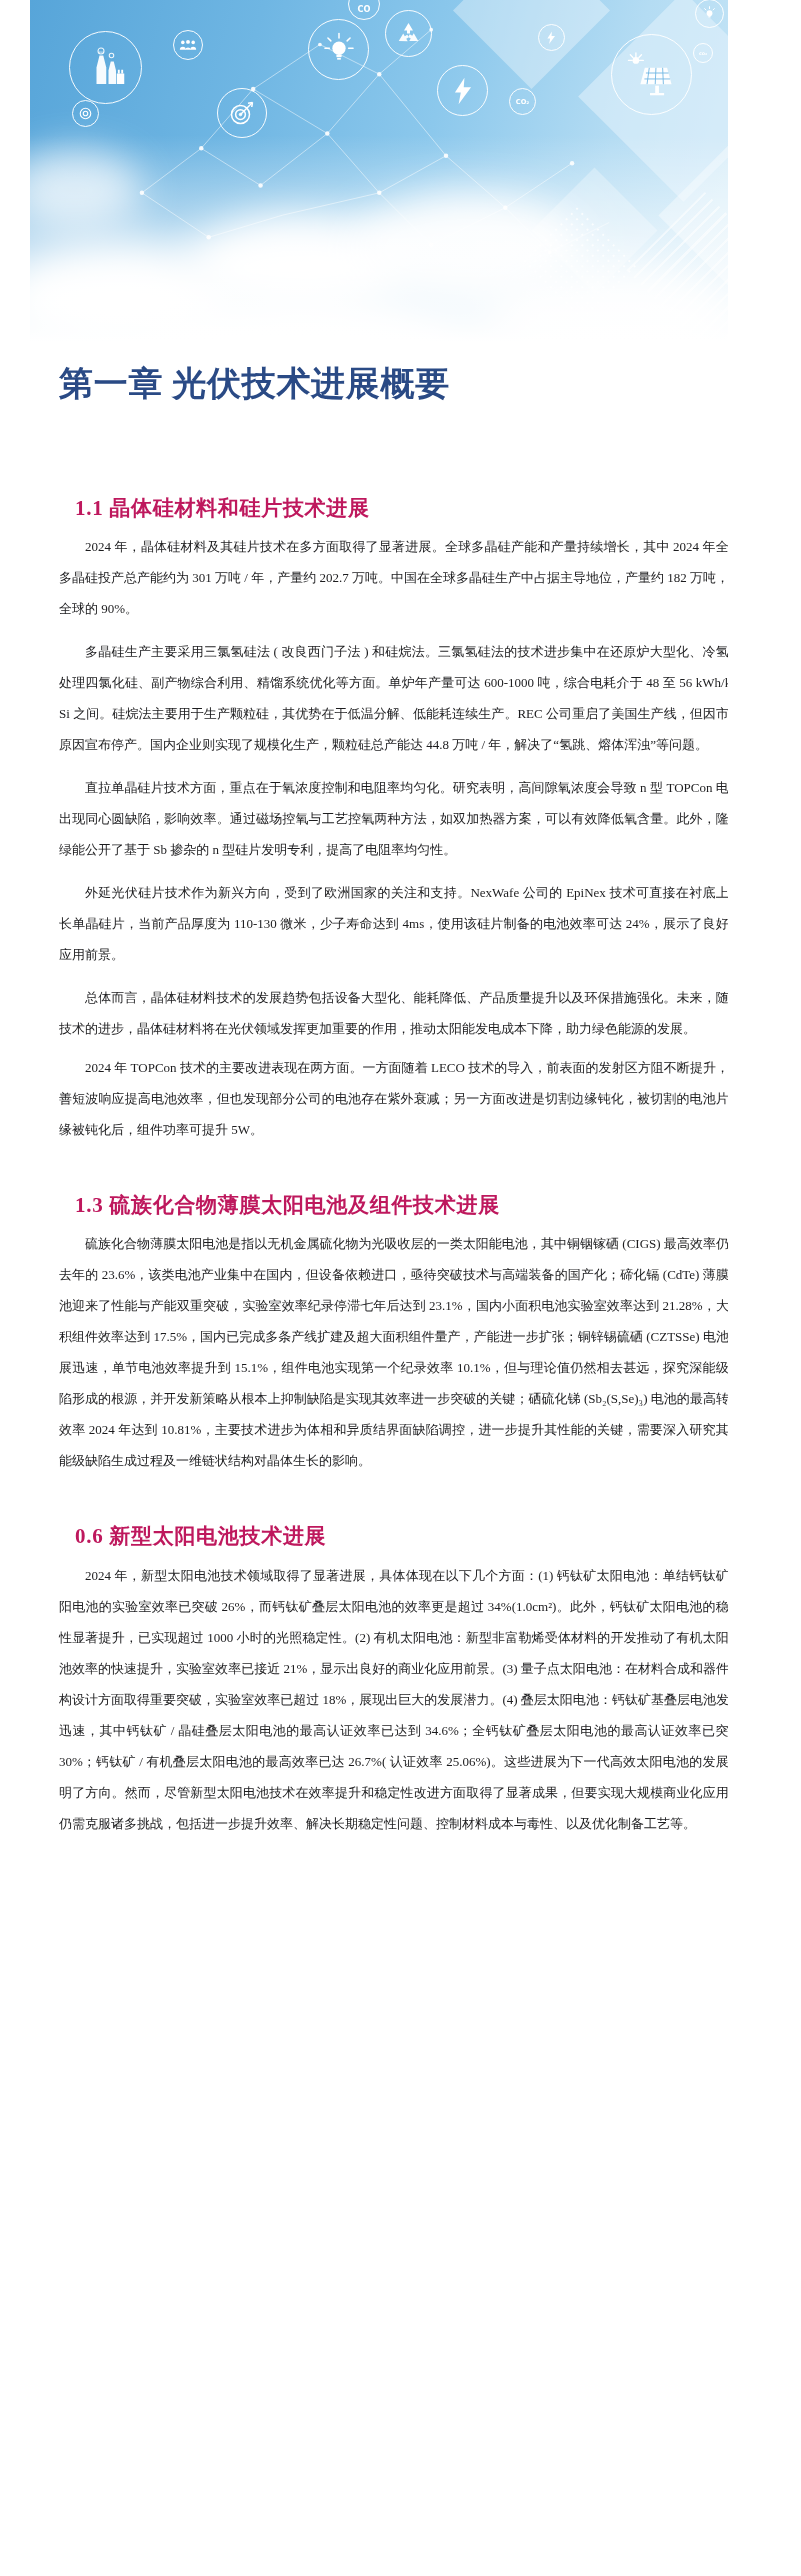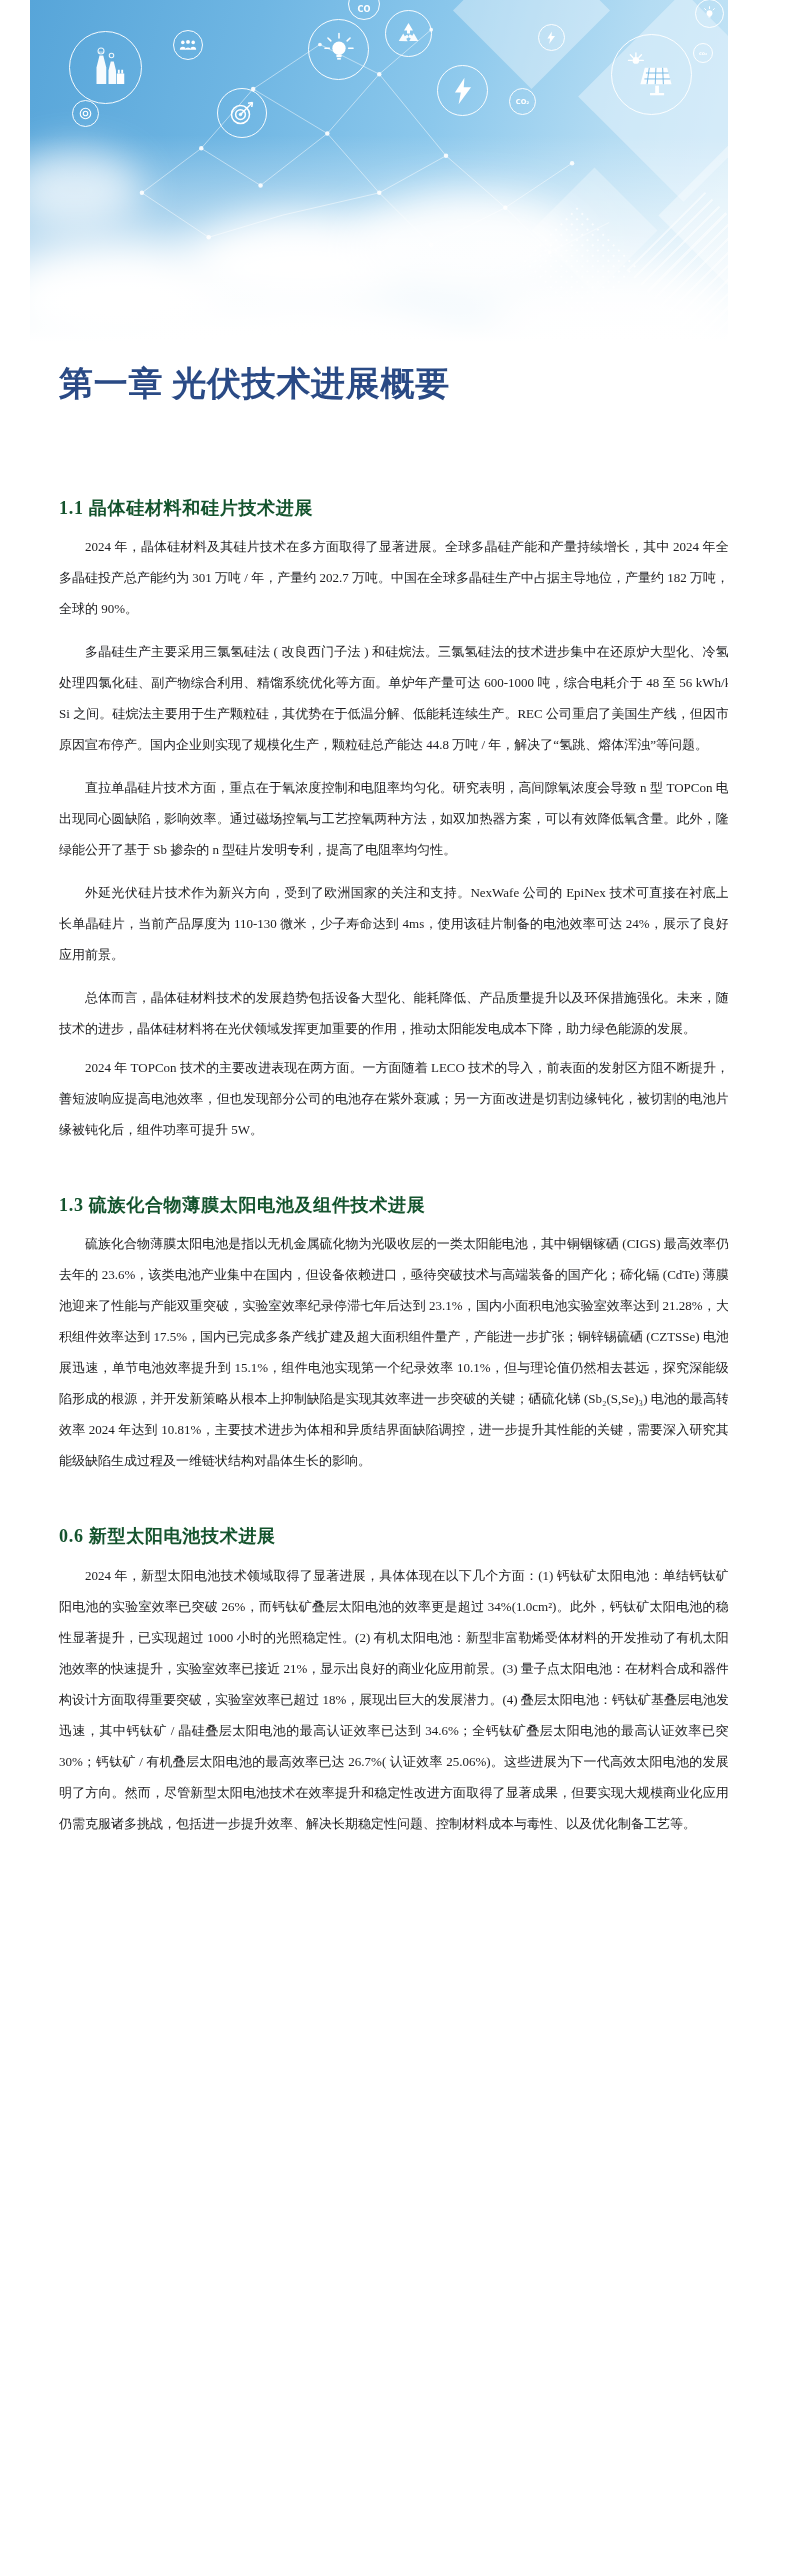--- a/index.html
+++ b/index.html
@@ -27,21 +27,21 @@
   .c5{left:460px;top:267px;width:245px;height:104px;opacity:.9;}
   .c6{left:-22px;top:149px;width:134px;height:82px;opacity:.7;}
   .plexus{position:absolute;left:0;top:0;z-index:3;}
   .icirc{position:absolute;border:1.5px solid rgba(255,255,255,.95);border-radius:50%;z-index:4;
          display:flex;align-items:center;justify-content:center;color:#ffffff;}
   .badge{font-family:"DejaVu Sans","Liberation Sans",sans-serif;font-weight:bold;color:#fff;}
 
   
   .chapter-title{margin:6px 0 0 59px;color:#2a4a85;font-size:34px;line-height:43px;font-weight:bold;letter-spacing:0.7px;}
   .section{margin:0 59px;width:683px;}
-  .section h2{color:#14532d;font-size:18px;line-height:31px;font-weight:bold;margin:45px 0 0 0;letter-spacing:0.7px;}
+  .section h2{color:#be185d;font-size:21px;line-height:31px;font-weight:bold;margin:45px 0 0 16px;letter-spacing:0.7px;}
   .section h2.first{margin-top:88px;}
   .section p{margin:7.4px 0 0 0;color:#1c1c1e;font-size:13px;line-height:31px;
              text-align:justify;text-justify:inter-ideograph;text-indent:2em;}
   .section p + p{margin-top:12px;}
 </style>
 </head>
 <body>
 
 <div class="page">
 

